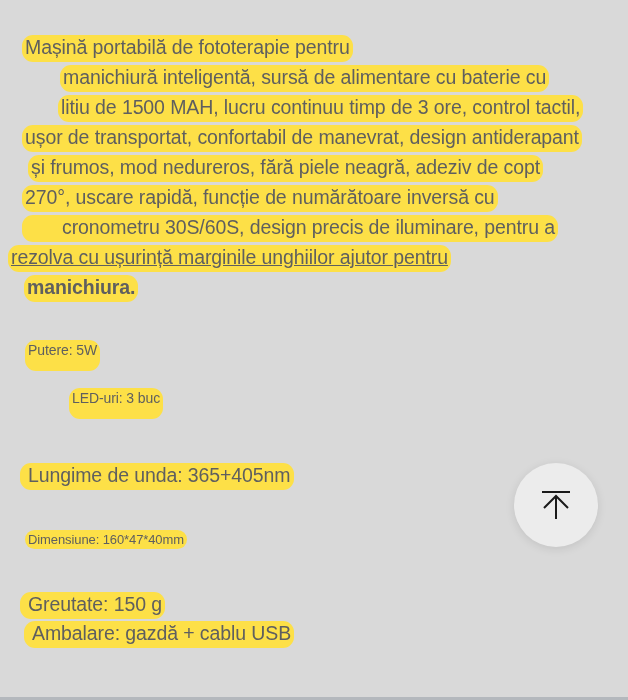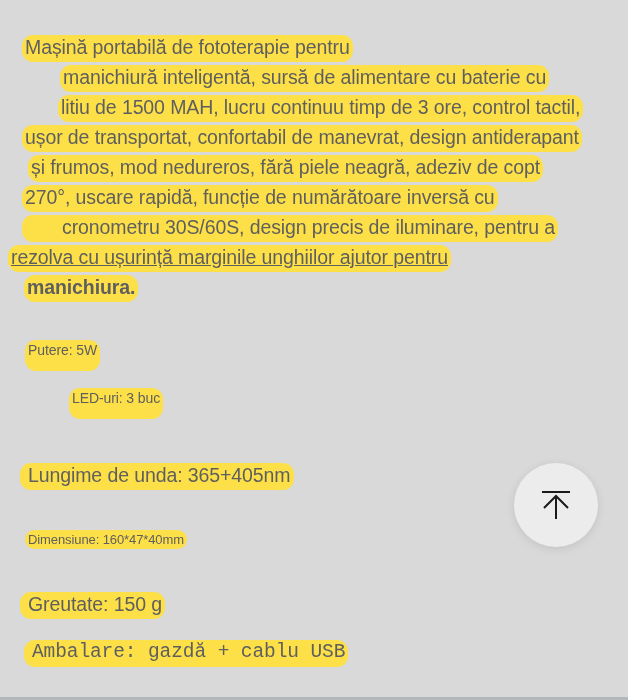--- a/index.html
+++ b/index.html
@@ -80,21 +80,21 @@
   <div class="line desc" style="left:8px; top:245px;text-decoration:underline;">rezolva cu ușurință marginile unghiilor ajutor pentru</div>
   <div class="line desc" style="left:24px; top:275px;font-weight:bold;">manichiura.</div>
 </div>
 
 <div>
   <div class="line spec-sm" style="left:25px; top:340px;">Putere: 5W</div>
   <div class="line spec-sm" style="left:25px; top:388px;margin-left:44px;">LED-uri: 3 buc</div>
   <div class="line spec-lg" style="left:20px; top:463px;">Lungime de unda: 365+405nm</div>
   <div class="line spec-xs" style="left:25px; top:530px;">Dimensiune: 160*47*40mm</div>
   <div class="line spec-lg" style="left:20px; top:592px;text-align:right;">Greutate: 150 g</div>
-  <div class="line spec-lg" style="left:24px; top:640px;font-family:Liberation Mono, monospace;">Ambalare: gazdă + cablu USB</div>
+  <div class="line spec-lg" style="left:24px; top:621px;">Ambalare: gazdă + cablu USB</div>
 </div>
 
 <div class="scroll-top">
   <svg viewBox="0 0 34 34" fill="none" stroke="#1a1a1a" stroke-width="2" stroke-linecap="butt" stroke-linejoin="miter">
     <line x1="3" y1="4" x2="31" y2="4"></line>
     <line x1="17" y1="8" x2="17" y2="31"></line>
     <polyline points="5,20 17,8 29,20"></polyline>
   </svg>
 </div>
 

